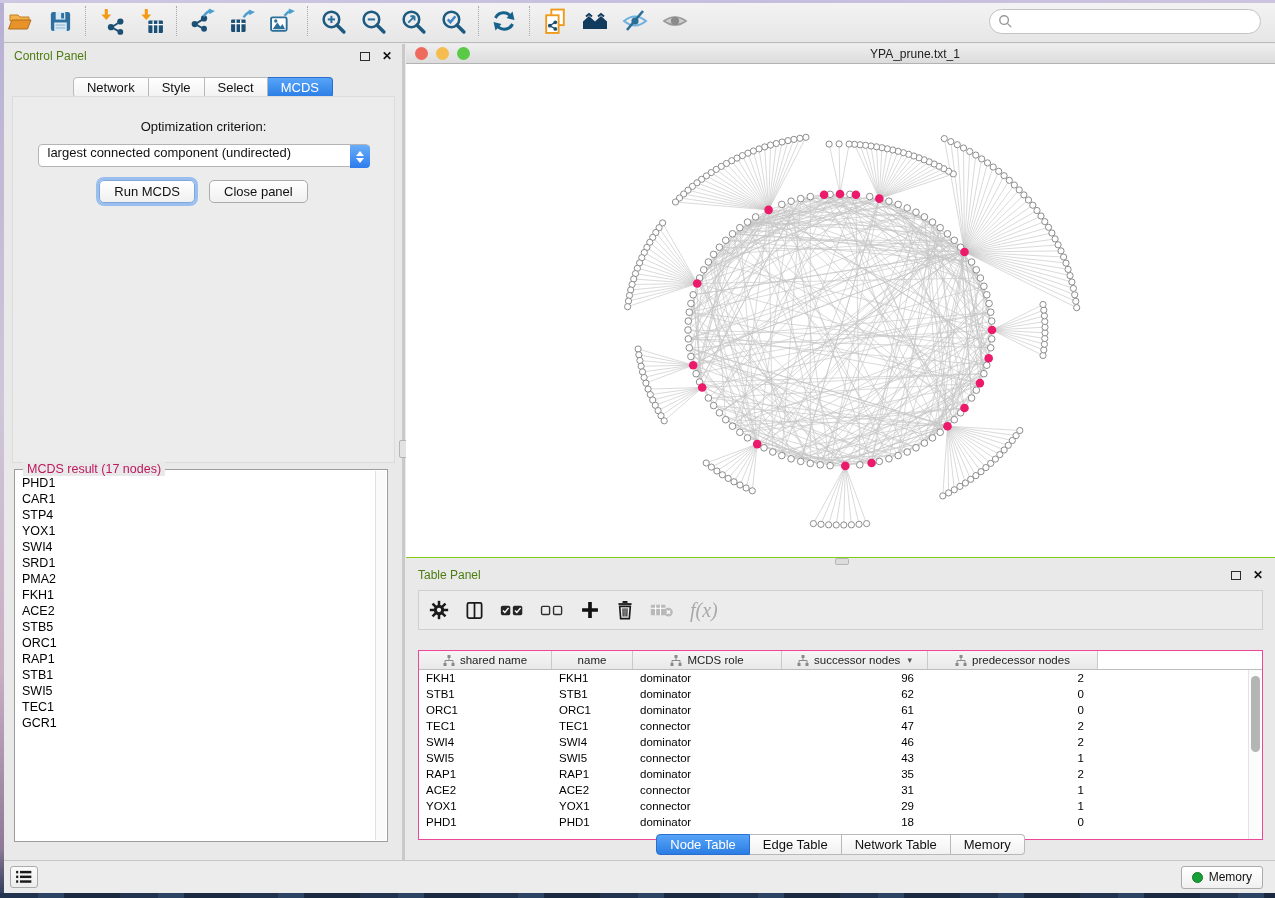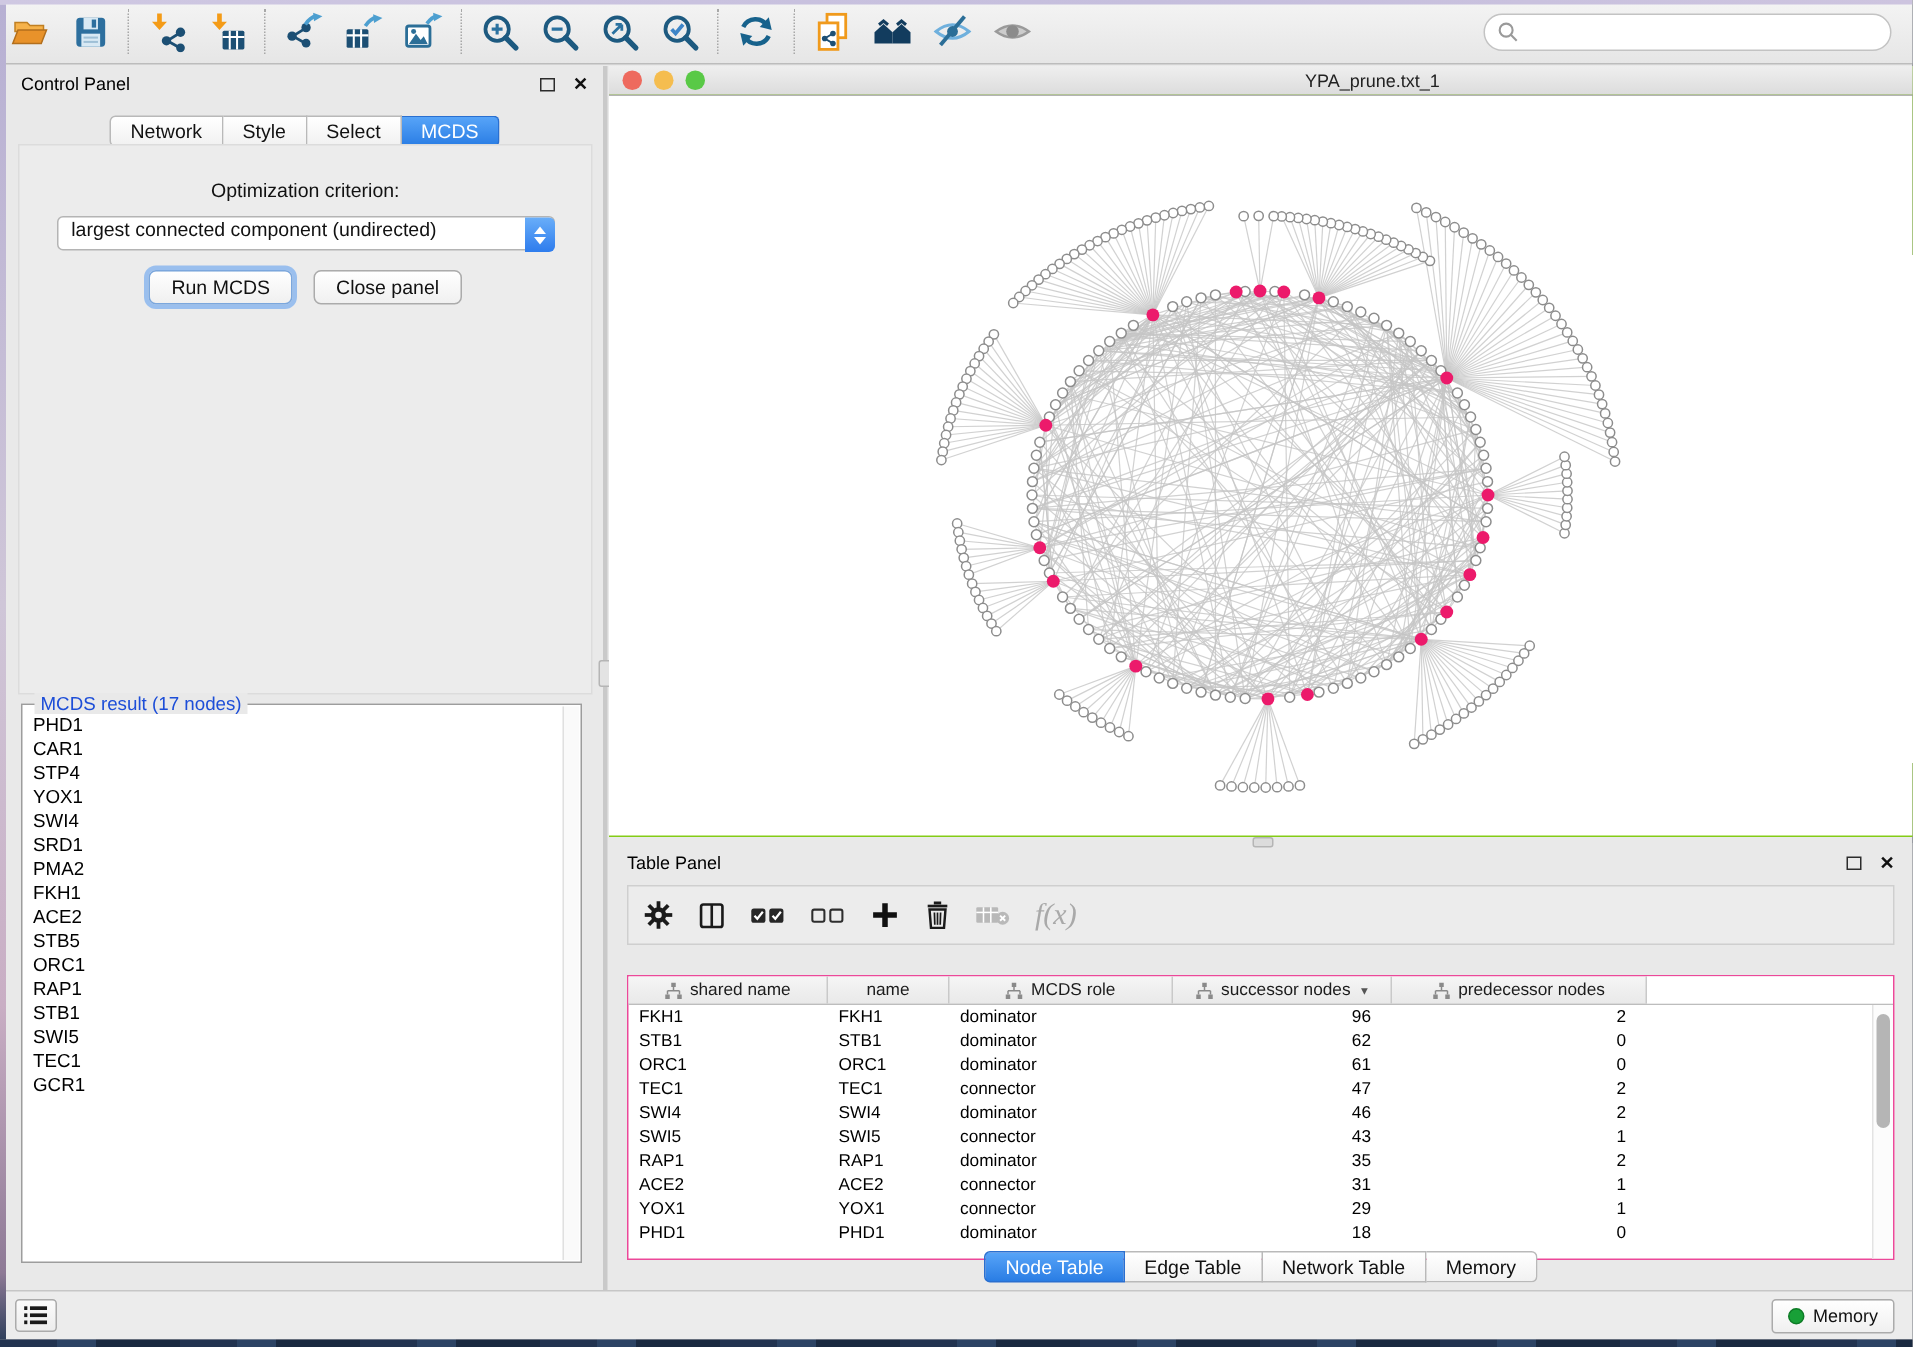--- a/index.html
+++ b/index.html
@@ -32,21 +32,21 @@
   
   .vsplit { position:absolute; left:402px; top:44px; width:3px; height:816px; background:#c9c9c9; }
   .vsplit .grip { position:absolute; left:-3px; top:396px; width:9px; height:18px;
                   background:#e3e3e3; border:1px solid #b5b5b5; border-radius:2px; }
   .hsplit-grip { position:absolute; left:835px; top:558px; width:14px; height:7px;
                  background:#dcdcdc; border:1px solid #b5b5b5; border-radius:2px; z-index:5; }
 
   
   .control-panel { position:absolute; left:4px; top:44px; width:398px; height:816px; background:#e9e9e9; }
   .panel-head { height:24px; display:flex; align-items:center; padding:0 10px; }
-  .panel-title { font-size:12px; color:#000000; flex:1; }
+  .panel-title { font-size:12px; color:#4d7c0f; flex:1; }
   .float-ic { width:10px; height:9px; border:1.5px solid #2c2c2c; margin-right:12px; }
   .close-ic { font-size:12px; font-weight:bold; color:#111; line-height:10px; }
 
   .cp-tabs { display:flex; justify-content:center; margin-top:9px; }
   .seg-btn { height:21px; padding:0 13px; font-size:13px; background:linear-gradient(180deg,#ffffff,#f1f1f1);
              border:1px solid #b9b9b9; border-left:none; color:#111; display:flex; align-items:center; }
   .seg-btn:first-child { border-left:1px solid #b9b9b9; border-radius:4px 0 0 4px; }
   .seg-btn:last-child { border-radius:0 4px 4px 0; }
   .seg-btn.active { background:linear-gradient(180deg,#57a4f8,#2a7de4); color:#fff; border-color:#2a6fd0; }
 
@@ -61,21 +61,21 @@
                  align-items:center; justify-content:center; gap:2px; }
   .sel-stepper .up { width:0; height:0; border-left:4px solid transparent; border-right:4px solid transparent; border-bottom:5px solid #fff; }
   .sel-stepper .dn { width:0; height:0; border-left:4px solid transparent; border-right:4px solid transparent; border-top:5px solid #fff; }
   .cp-buttons { display:flex; justify-content:center; gap:14px; margin-top:13px; }
   .mac-btn { height:23px; padding:0 14px; font-size:13px; color:#111; background:linear-gradient(180deg,#ffffff,#f0f0f0);
              border:1px solid #ababab; border-radius:5px; }
   .mac-btn.focused { box-shadow:0 0 0 3px rgba(110,168,240,.65); border-color:#7ba7dd; }
 
   .mcds-box { position:absolute; left:10px; top:425px; width:374px; height:373px;
               border:1px solid #9d9d9d; background:#fff; }
-  .mcds-legend { position:absolute; left:8px; top:-8px; background:#e9e9e9; padding:0 4px; font-size:12.5px; color:#1d4ed8; }
+  .mcds-legend { position:absolute; left:8px; top:-8px; background:#e9e9e9; padding:0 4px; font-size:12.5px; color:#be185d; }
   .mcds-list { position:absolute; inset:1px 12px 1px 1px; overflow:hidden; padding:4px 0 0 6px; }
   .mcds-list div { font-size:12.5px; line-height:16px; color:#000; }
   .mcds-scroll { position:absolute; right:1px; top:1px; bottom:1px; width:11px; background:#fafafa; border-left:1px solid #e0e0e0; }
 
   
   .net-panel { position:absolute; left:406px; top:44px; width:1018px; height:514px; background:#84cc16; }
   .net-title { height:20px; background:linear-gradient(180deg,#efefef,#dcdcdc); border-bottom:1px solid #b3b3b3;
                display:flex; align-items:center; position:relative; }
   .tlights { display:flex; gap:8px; margin-left:9px; }
   .tl { width:13px; height:13px; border-radius:50%; }

